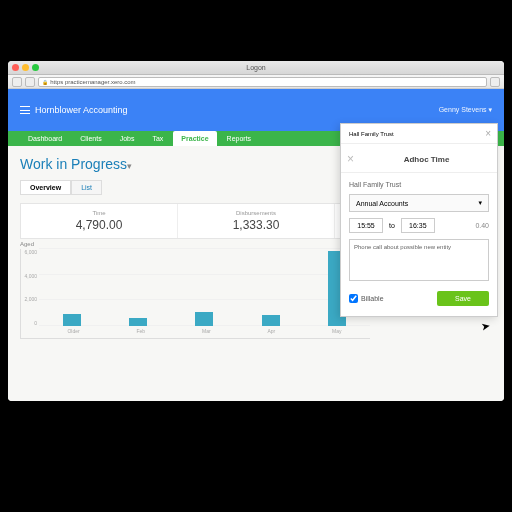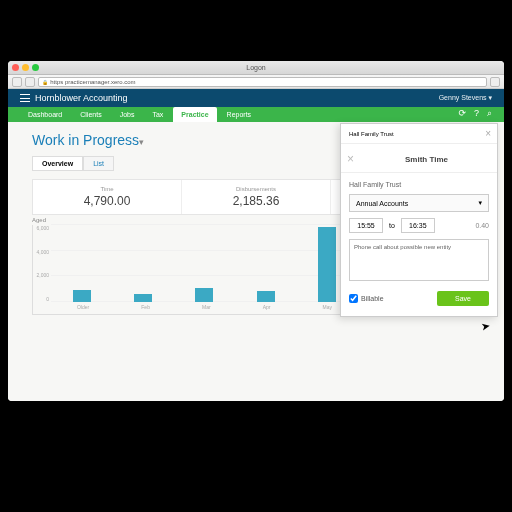--- a/index.html
+++ b/index.html
@@ -8,30 +8,30 @@
 .titlebar{height:14px;background:linear-gradient(#eaeaea,#d6d6d6);display:flex;align-items:center;padding:0 4px;border-bottom:1px solid #bbb;position:relative}
 .tlights{display:flex;gap:3px}
 .tlight{width:7px;height:7px;border-radius:50%}
 .tl-r{background:#ff5f57}.tl-y{background:#ffbd2e}.tl-g{background:#28c940}
 .ttitle{position:absolute;left:0;right:0;text-align:center;font-size:7px;color:#555}
 .addrbar{height:14px;background:linear-gradient(#f5f5f5,#e5e5e5);display:flex;align-items:center;padding:0 4px;gap:3px;border-bottom:1px solid #ccc}
 .navbtn{width:10px;height:10px;background:#eee;border:1px solid #bbb;border-radius:2px}
 .urlbox{flex:1;height:10px;background:#fff;border:1px solid #bbb;border-radius:2px;font-size:6px;color:#555;display:flex;align-items:center;padding:0 3px}
 .lock{color:#4a4;margin-right:2px;font-size:5px}
 .app{position:relative;height:calc(100% - 28px);background:#f7f7f5}
-.hdr{background:#0c4a6e;color:#fff;padding:4px 12px;display:flex;align-items:center;justify-content:space-between;font-size:9px}
+.hdr{background:#3b82f6;color:#fff;padding:16px 12px;display:flex;align-items:center;justify-content:space-between;font-size:9px}
 .menu{width:10px;height:8px;display:flex;flex-direction:column;justify-content:space-between}
 .menu span{height:1px;background:#fff}
 .brand{display:flex;gap:5px;align-items:center}
 .user{font-size:7px;opacity:.9}
 .nav{background:#3bb54a;display:flex;padding:0 12px;gap:2px;font-size:7px;align-items:flex-end}
 .tab{padding:4px 8px;color:#fff;cursor:pointer}
 .tab.act{background:#fff;color:#3bb54a;border-radius:2px 2px 0 0;font-weight:bold}
 .icons{margin-left:auto;display:flex;gap:8px;color:#fff;font-size:9px;padding-bottom:3px}
-.content{padding:10px 24px}
+.content{padding:10px 12px}
 .pgtitle{color:#1a7fb8;font-size:14px;font-weight:normal;margin-bottom:8px}
 .subtabs{display:flex;gap:0;font-size:7px;margin-bottom:8px}
 .stab{padding:3px 9px;border:1px solid #ddd;cursor:pointer}
 .stab.act{background:#fff;font-weight:bold}
 .stab:not(.act){color:#1a7fb8;background:#f5f5f5}
 .kpis{display:flex;border:1px solid #e5e5e5;background:#fff;margin-bottom:2px}
 .kpi{flex:1;text-align:center;padding:6px 4px;border-right:1px solid #eee}
 .kpi:last-child{border:none}
 .kpi-l{font-size:6px;color:#999;margin-bottom:2px}
 .kpi-v{font-size:12px;color:#444}
@@ -121,21 +121,21 @@
     <div class="stab act">Overview</div>
     <div class="stab">List</div>
    </div>
    <div class="kpis">
     <div class="kpi">
             <div class="kpi-l">Time</div>
             <div class="kpi-v">4,790.00</div>
           </div>
     <div class="kpi">
             <div class="kpi-l">Disbursements</div>
-            <div class="kpi-v">2,185.36</div>
+            <div class="kpi-v">1,333.30</div>
           </div>
     <div class="kpi">
             <div class="kpi-l">Total</div>
             <div class="kpi-v">6,42</div>
           </div>
    </div>
    <div class="lower">
     <div class="chart-area">
      <div class="chart-hdr">
               <span>Aged</span>
@@ -183,21 +183,21 @@
    </div>
   </div>
 
   <div class="panel">
    <div class="p-search">
     <input value="Hall Family Trust" style="">
     <span class="p-x">×</span>
    </div>
    <div class="p-title">
     <span class="p-title-x">×</span>
-    <span class="p-title-t">Smith Time</span>
+    <span class="p-title-t">Adhoc Time</span>
    </div>
    <div class="p-body">
     <div class="p-client">Hall Family Trust</div>
     <div class="p-select">
             <span>Annual Accounts</span>
             <span>▾</span>
           </div>
     <div class="p-time">
      <input value="15:55" style="">
      <span>to</span>

